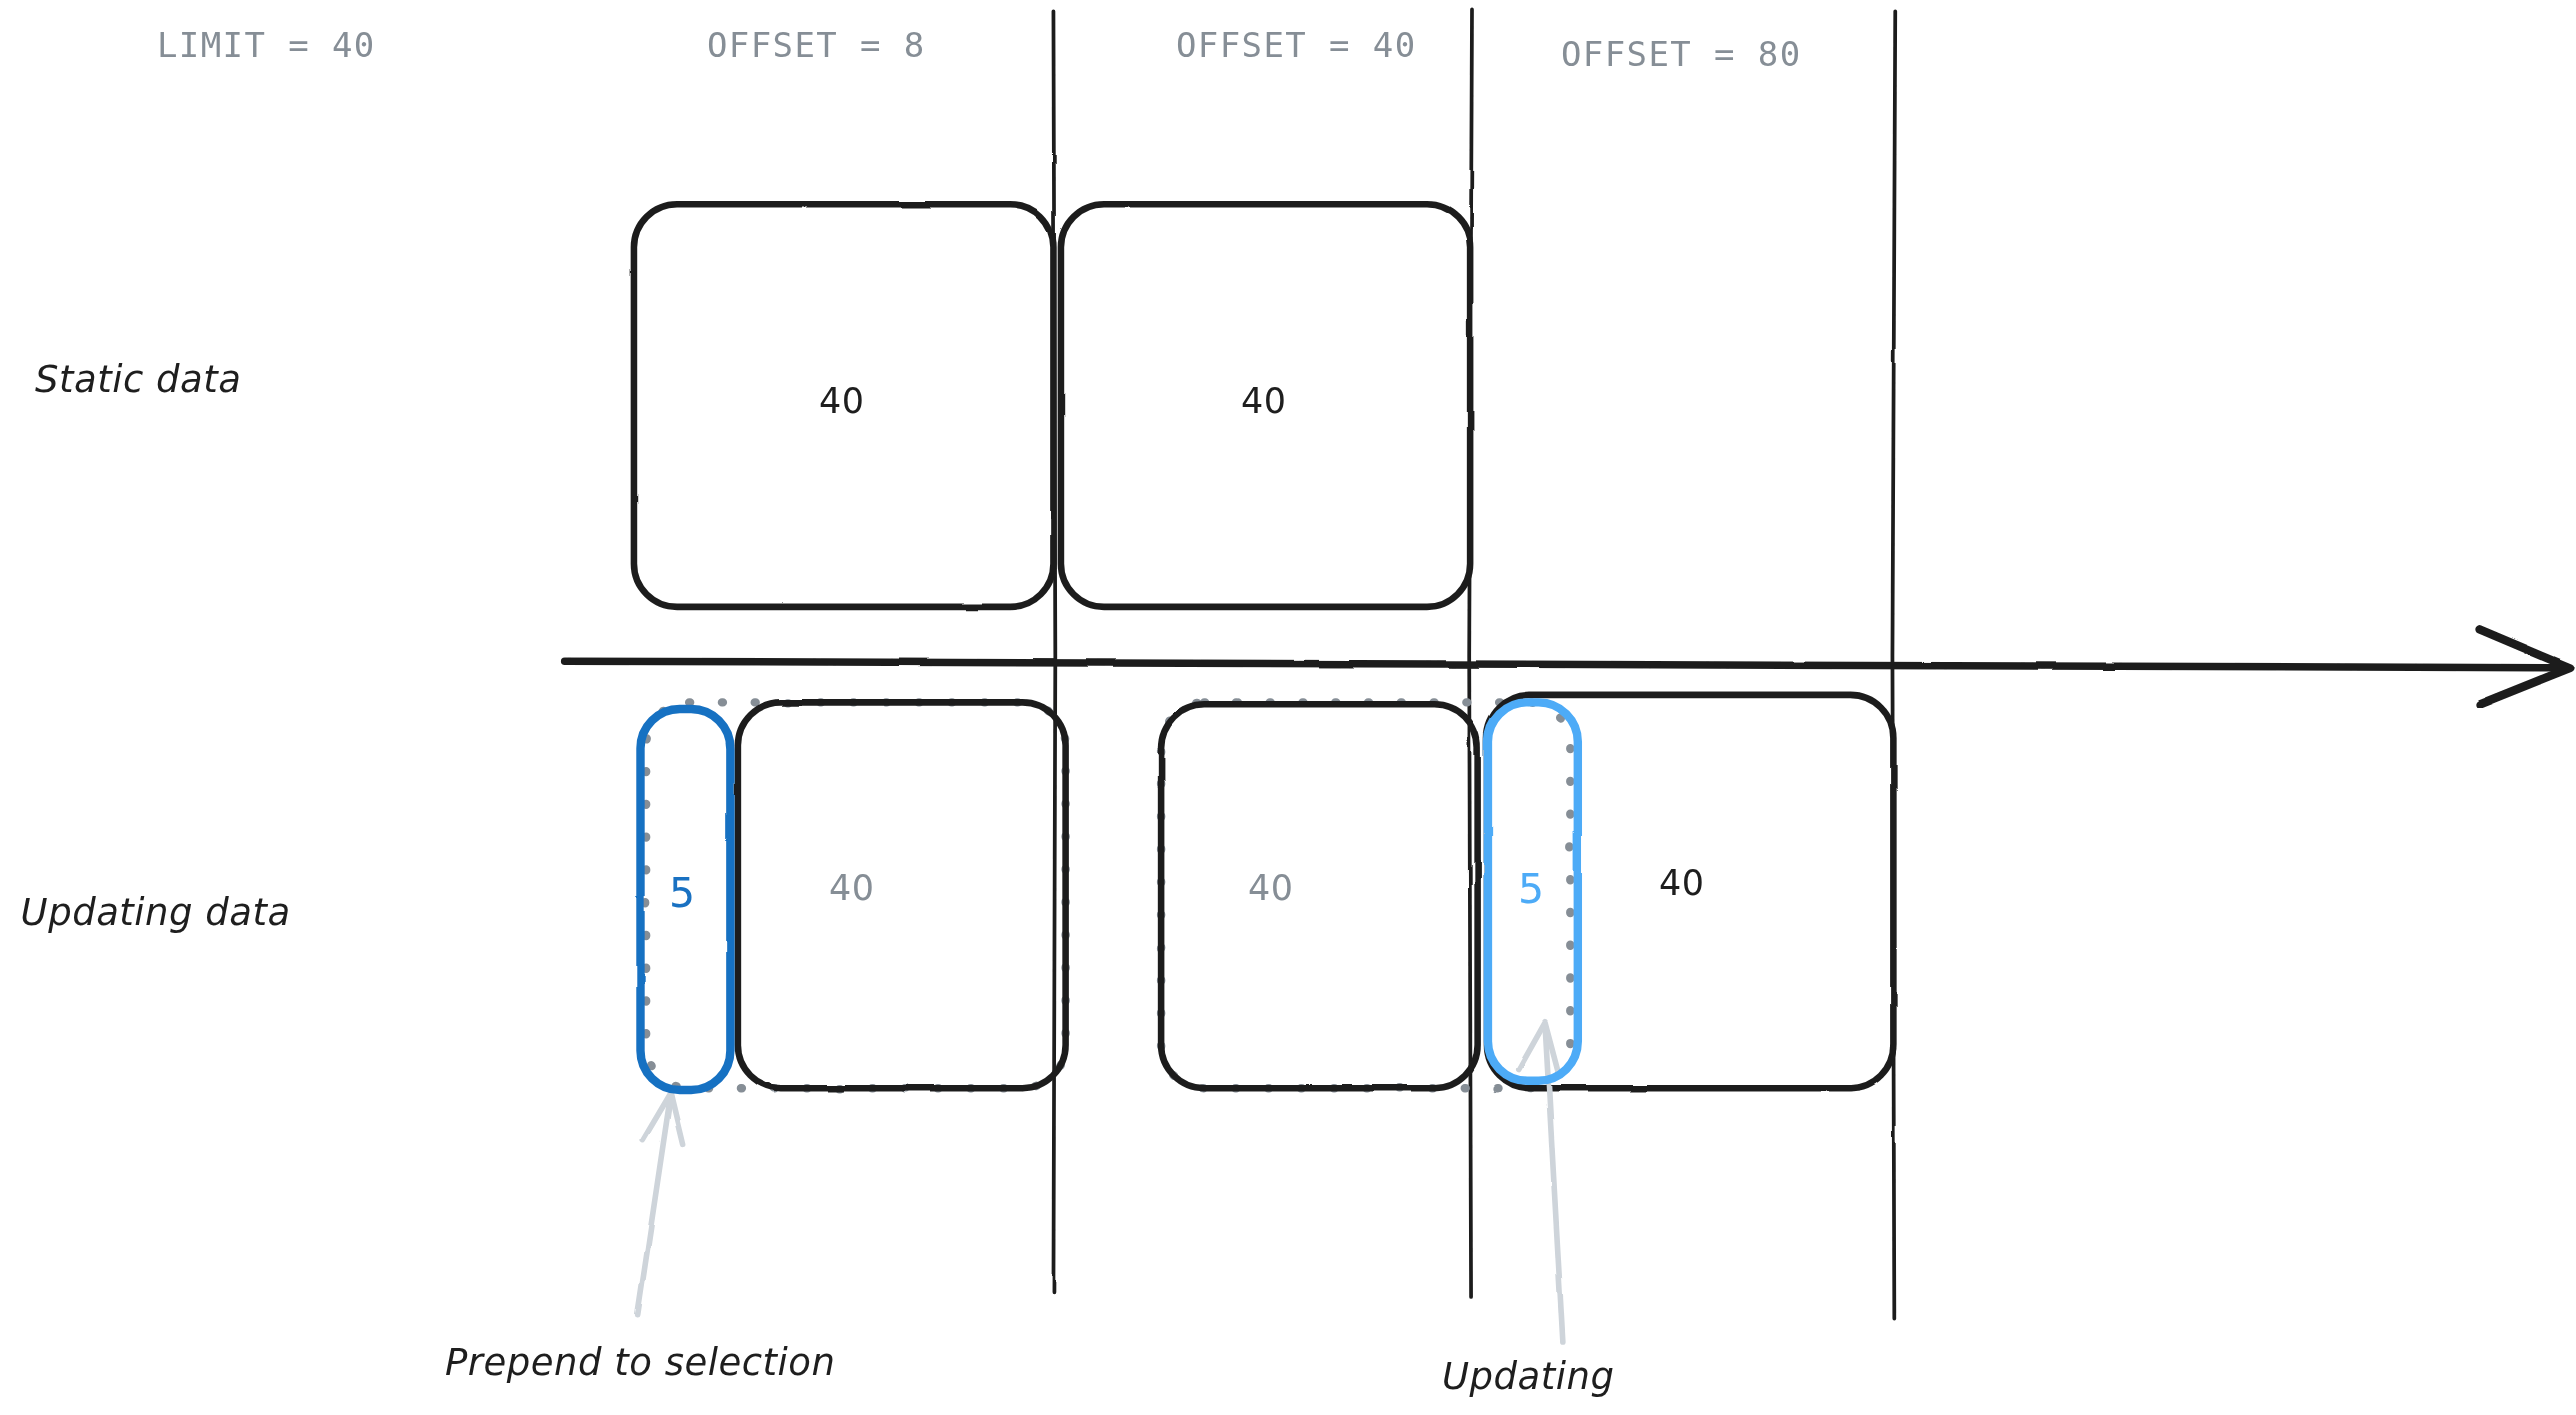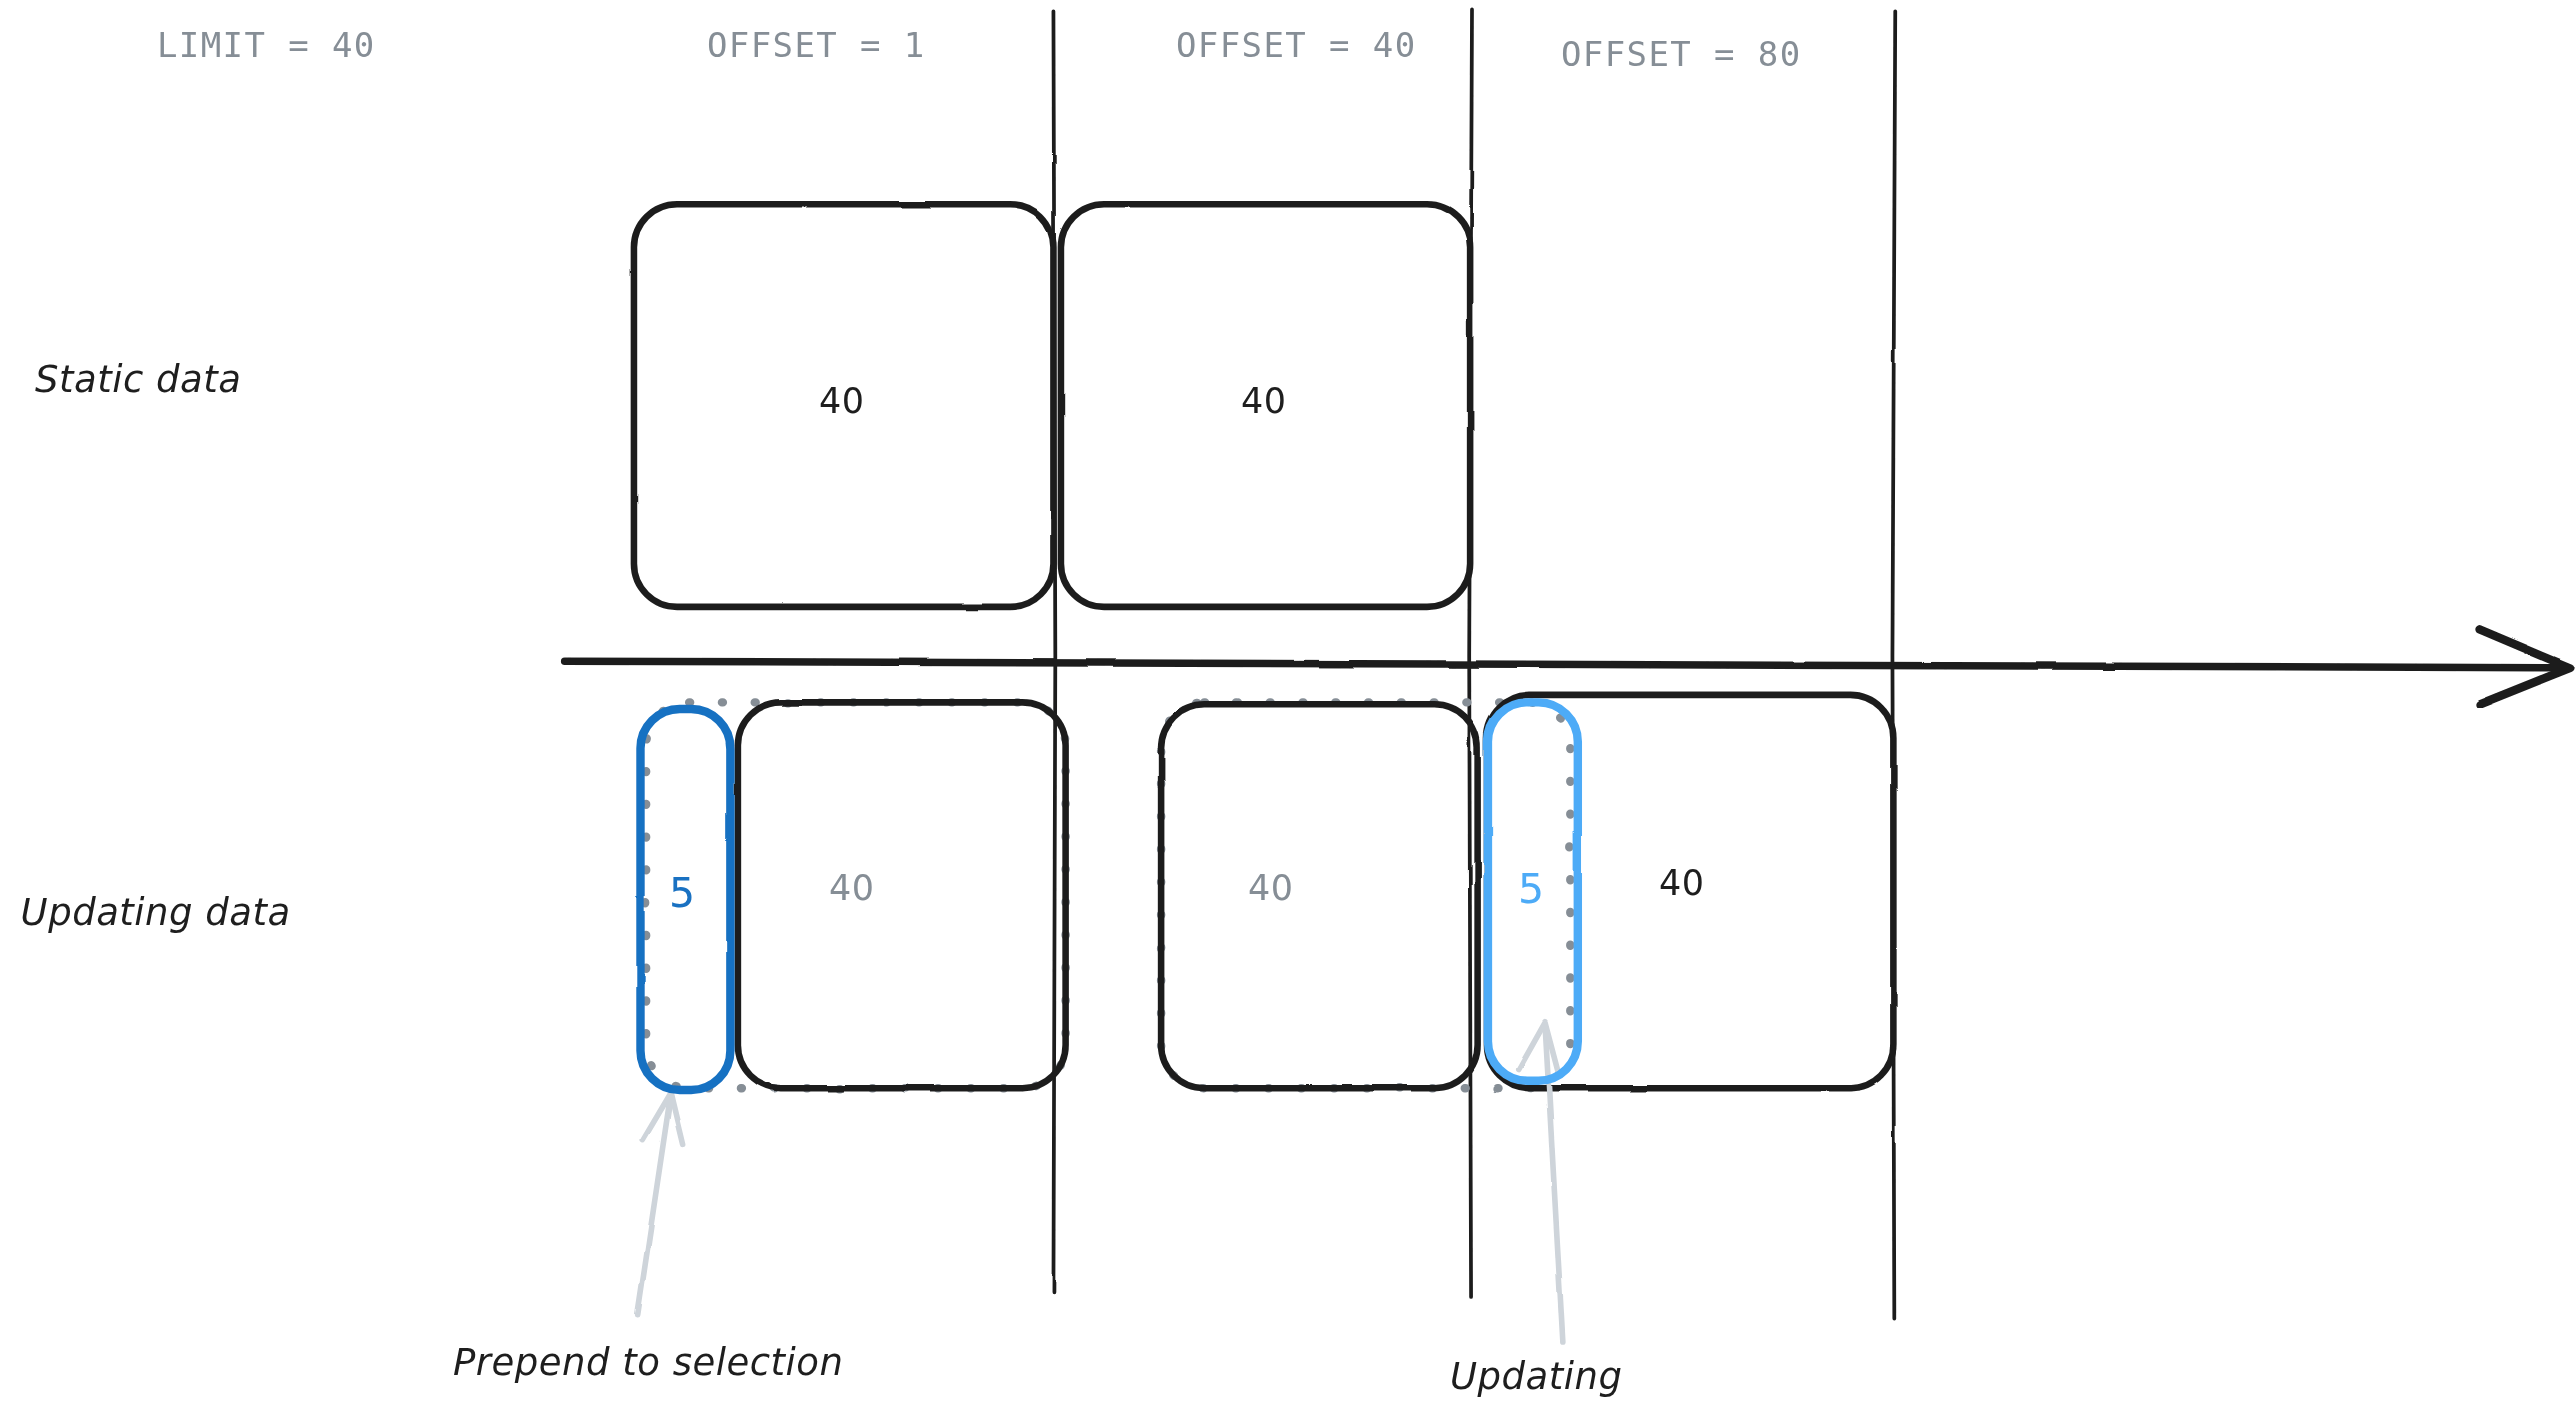--- a/index.html
+++ b/index.html
@@ -62,21 +62,20 @@
     font-weight: 500;
   }
   .box-value-small {
     font-size: 41px;
     font-weight: 500;
   }
   .annot-label {
     font-size: 37px;
     font-style: italic;
     font-weight: 400;
-    margin-left: 8px;
   }
 </style>
 </head>
 <body>
 
 <div id="canvas">
 
   <svg class="layer" viewBox="0 0 2751 1512">
     <defs>
       <filter id="rough" x="-5%" y="-5%" width="110%" height="110%">
@@ -123,21 +122,21 @@
       <path d="M1622 1142 L1650 1092 L1664 1145" fill="none" stroke="#ced4da" stroke-width="6" stroke-linecap="round" stroke-linejoin="round"></path>
     </g>
 
     <g filter="url(#rough)">
       <rect x="684" y="757" width="96" height="407" rx="42" ry="42" fill="none" stroke="#1971c2" stroke-width="9"></rect>
       <rect x="1589" y="750" width="96" height="404" rx="42" ry="42" fill="none" stroke="#4dabf7" stroke-width="9"></rect>
     </g>
   </svg>
 
   <div class="hand-text axis-label label-grey" style="left:157px; top:28px;">LIMIT = 40</div>
-  <div class="hand-text axis-label label-grey" style="left:707px; top:28px;">OFFSET = 1</div>
+  <div class="hand-text axis-label label-grey" style="left:707px; top:28px;">OFFSET = 8</div>
   <div class="hand-text axis-label label-grey" style="left:1176px; top:28px;">OFFSET = 40</div>
   <div class="hand-text axis-label label-grey" style="left:1561px; top:37px;">OFFSET = 80</div>
 
   <div class="hand-text row-label label-dark" style="left:35px; top:361px;">Static data</div>
   <div class="hand-text row-label label-dark" style="left:20.6px; top:894px;">Updating data</div>
 
   <div class="hand-text box-value label-dark" style="left:819px; top:384px;">40</div>
   <div class="hand-text box-value label-dark" style="left:1241px; top:384px;">40</div>
 
   <div class="hand-text box-value label-grey" style="left:829px; top:871px;">40</div>

